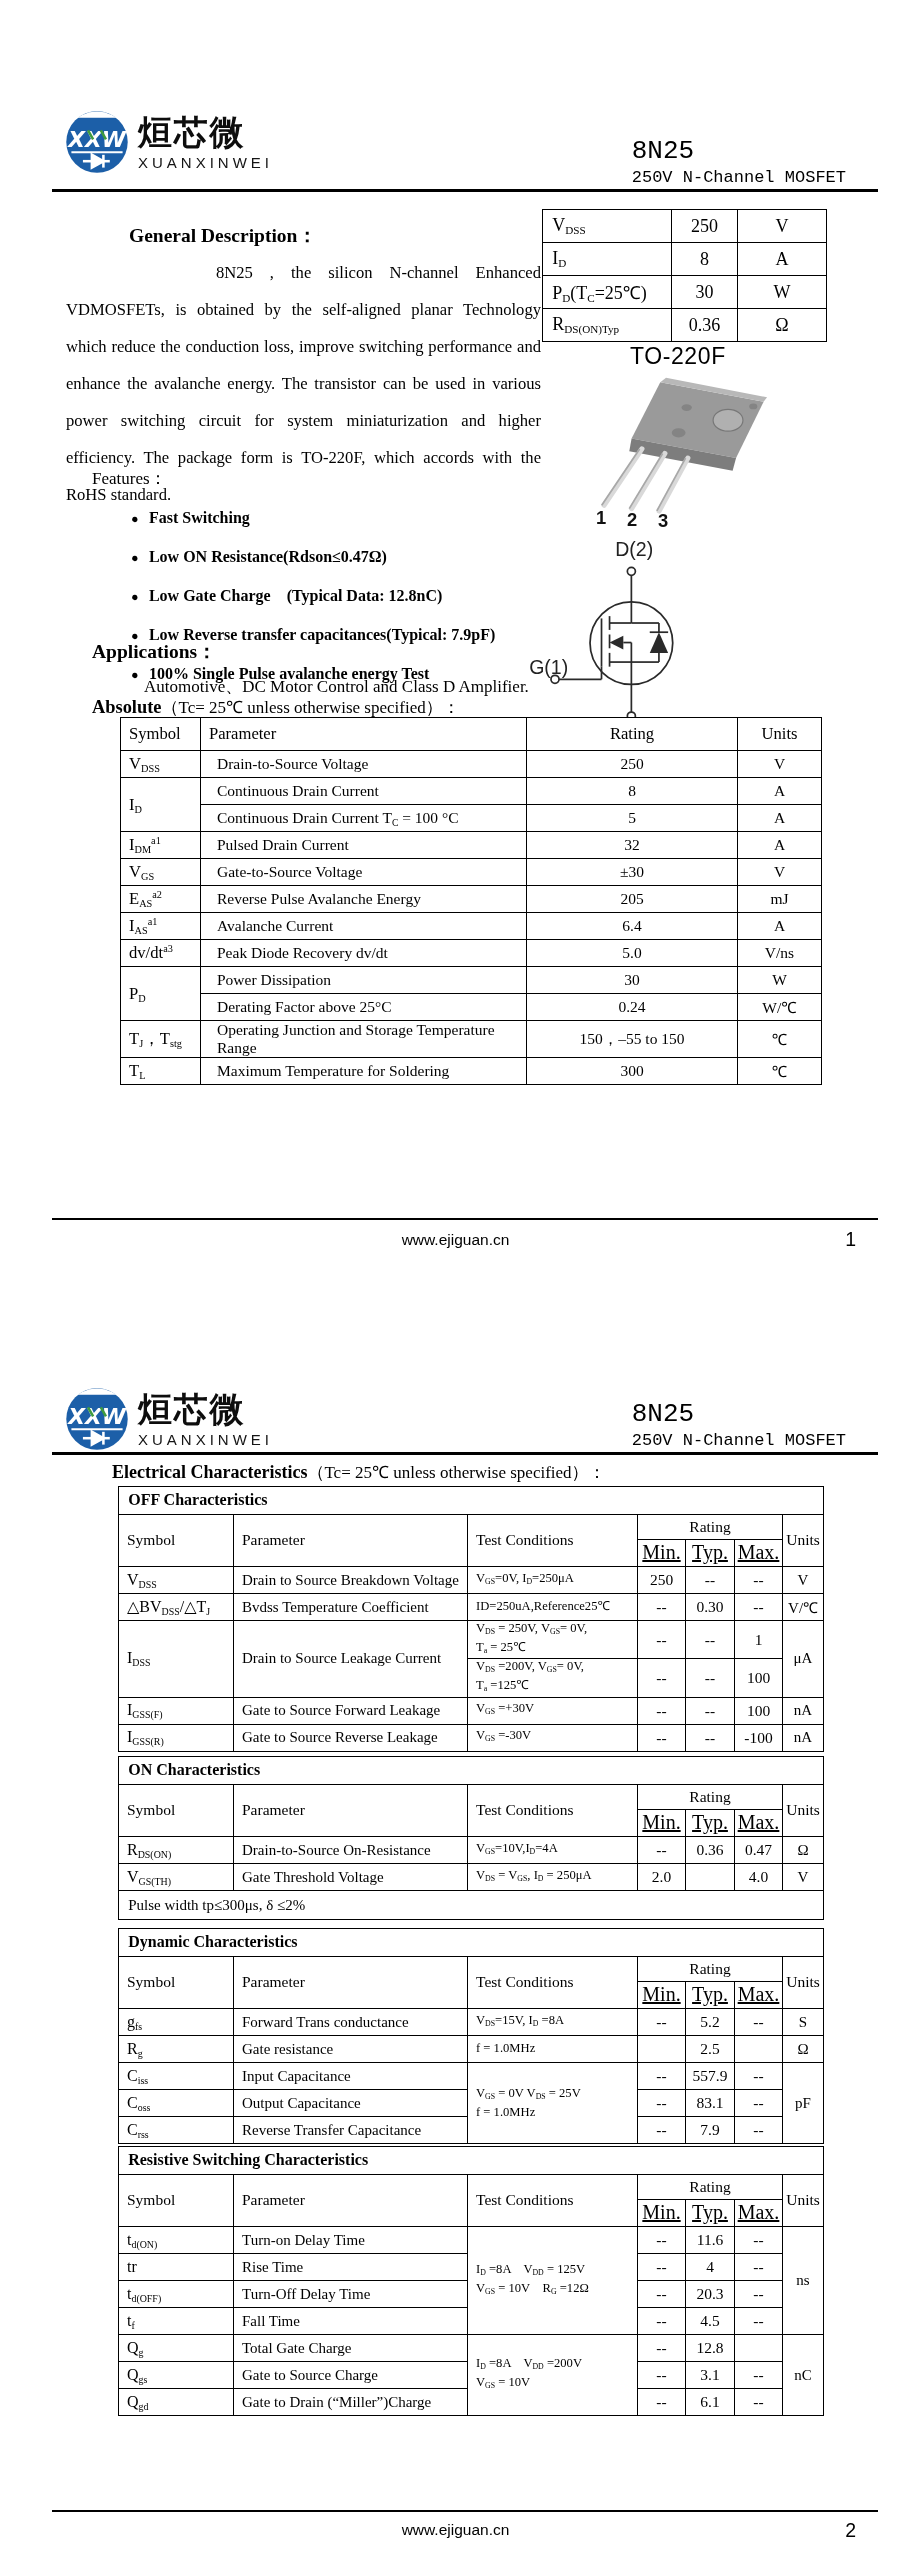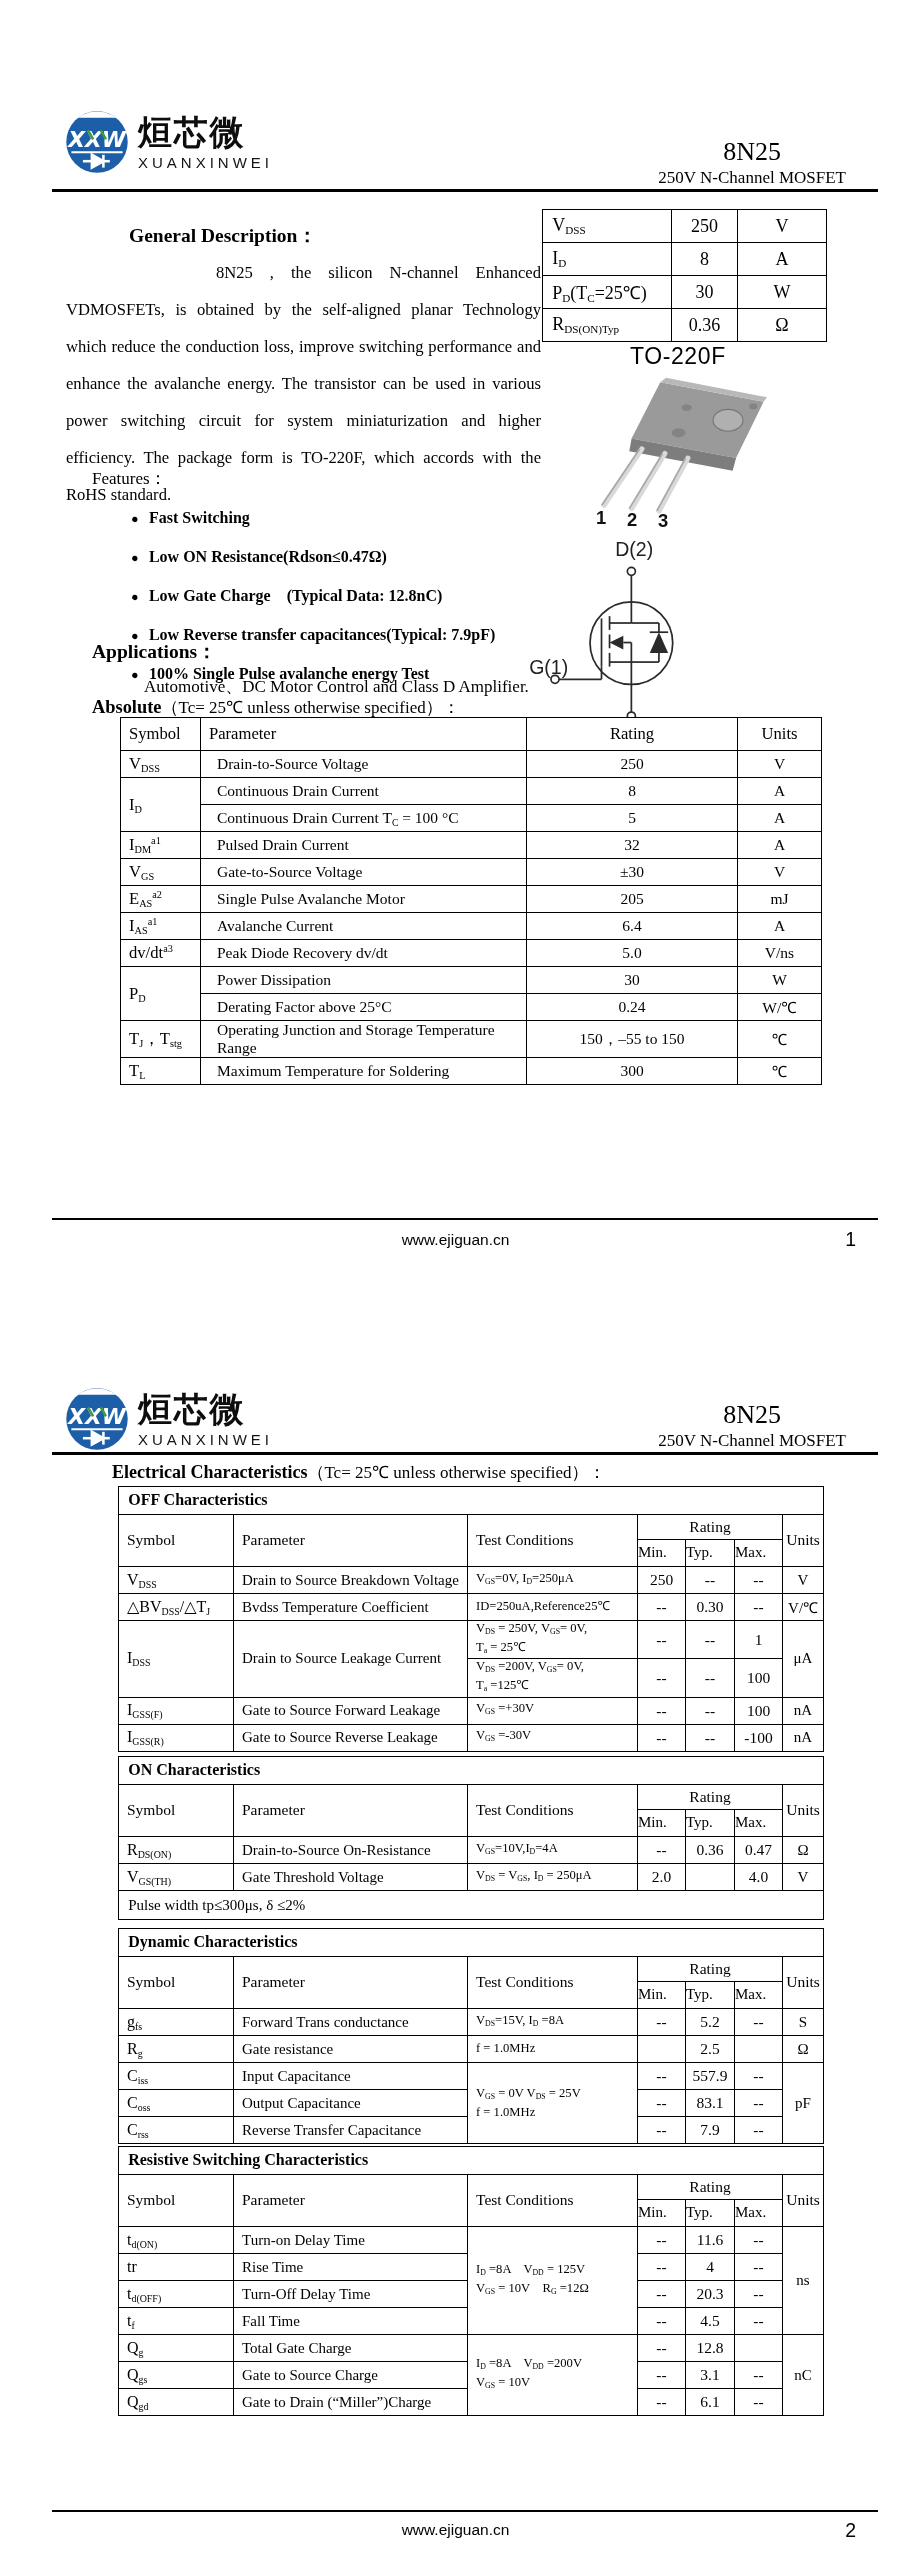--- a/index.html
+++ b/index.html
@@ -11,21 +11,21 @@
 
   
   .hdr-rule { position:absolute; left:52px; width:826px; height:2.9px; background:#000; }
   .logo-wrap { position:absolute; left:65px; display:flex; align-items:flex-start; }
   .logo-svg { width:64px; height:64px; }
   .brand-txt { margin-left:9px; padding-top:1.1px; }
   .brand-cn { font-family:"Liberation Sans", sans-serif; font-weight:bold; font-size:34px;
               letter-spacing:1.7px; line-height:42px; color:#0d0d0d; }
   .brand-en { font-family:"Liberation Sans", sans-serif; font-size:15px; letter-spacing:4px;
               color:#151515; margin-top:1.1px; }
-  .hdr-right { position:absolute; right:65px; text-align:center; font-family:Liberation Serif, serif; }
+  .hdr-right { position:absolute; right:65px; text-align:left; font-family:Liberation Mono, monospace; }
   .part-no { font-size:26px; line-height:29px; }
   .part-sub { font-size:17px; line-height:23px; }
 
   
   .ftr-rule { position:absolute; left:52px; width:826px; height:2.3px; background:#000; }
   .ftr-site { position:absolute; left:0; width:911px; text-align:center;
               font-family:"Liberation Sans", sans-serif; font-size:15.5px; }
   .ftr-page { position:absolute; right:55px; font-family:"Liberation Sans", sans-serif; font-size:19.5px; }
 
   
@@ -73,21 +73,21 @@
   .abs-table .hcc { text-align:center; }
 
   
   .ech-title { position:absolute; left:112px; font-size:17px; }
   .ech-title b { font-size:18px; }
   .ech { position:absolute; left:118px; width:706px; border:1.7px solid #000; }
   .ech td { font-size:15.5px; height:27px; }
   .ech tr.sec td { height:27.5px; font-weight:bold; font-size:16px; padding-left:9.2px;
                    border-bottom:1.7px solid #000; }
   .ech tr.h1 td { height:25px; }
-  .ech tr.h2 td { height:27.5px; font-size:15px; text-align:left; border-bottom:1.7px solid #000; }
+  .ech tr.h2 td { height:27.5px; font-size:20px; text-align:center; border-bottom:1.7px solid #000;text-decoration:underline; }
   .ech .c-sym, .ech .c-par, .ech .c-cond { padding-left:8px; }
   .ech .c-rat { text-align:center; }
   .ech .c-uni { text-align:center; }
   .ech td.sym { padding-left:8px; font-size:16px; }
   .ech td.par { padding-left:8px; font-size:15px; }
   .ech td.cond { padding-left:8px; font-size:12.6px; line-height:15.5px; white-space:pre-line; }
   .ech td.v { text-align:center; }
   .ech td.uni { text-align:center; font-size:15px; }
   .ech tr.tall td { height:37px; }
   .ech td.note { padding-left:9.2px; font-size:15px; height:29px; }
@@ -294,21 +294,21 @@
       <td class="uni">A</td>
     </tr>
     <tr>
       <td class="sym">V<sub>GS</sub></td>
       <td class="par">Gate-to-Source Voltage</td>
       <td class="rat">±30</td>
       <td class="uni">V</td>
     </tr>
     <tr>
       <td class="sym">E<sub>AS</sub><sup>a2</sup></td>
-      <td class="par">Single Pulse Avalanche Motor</td>
+      <td class="par">Reverse Pulse Avalanche Energy</td>
       <td class="rat">205</td>
       <td class="uni">mJ</td>
     </tr>
     <tr>
       <td class="sym">I<sub>AS</sub><sup>a1</sup></td>
       <td class="par">Avalanche Current</td>
       <td class="rat">6.4</td>
       <td class="uni">A</td>
     </tr>
     <tr>

